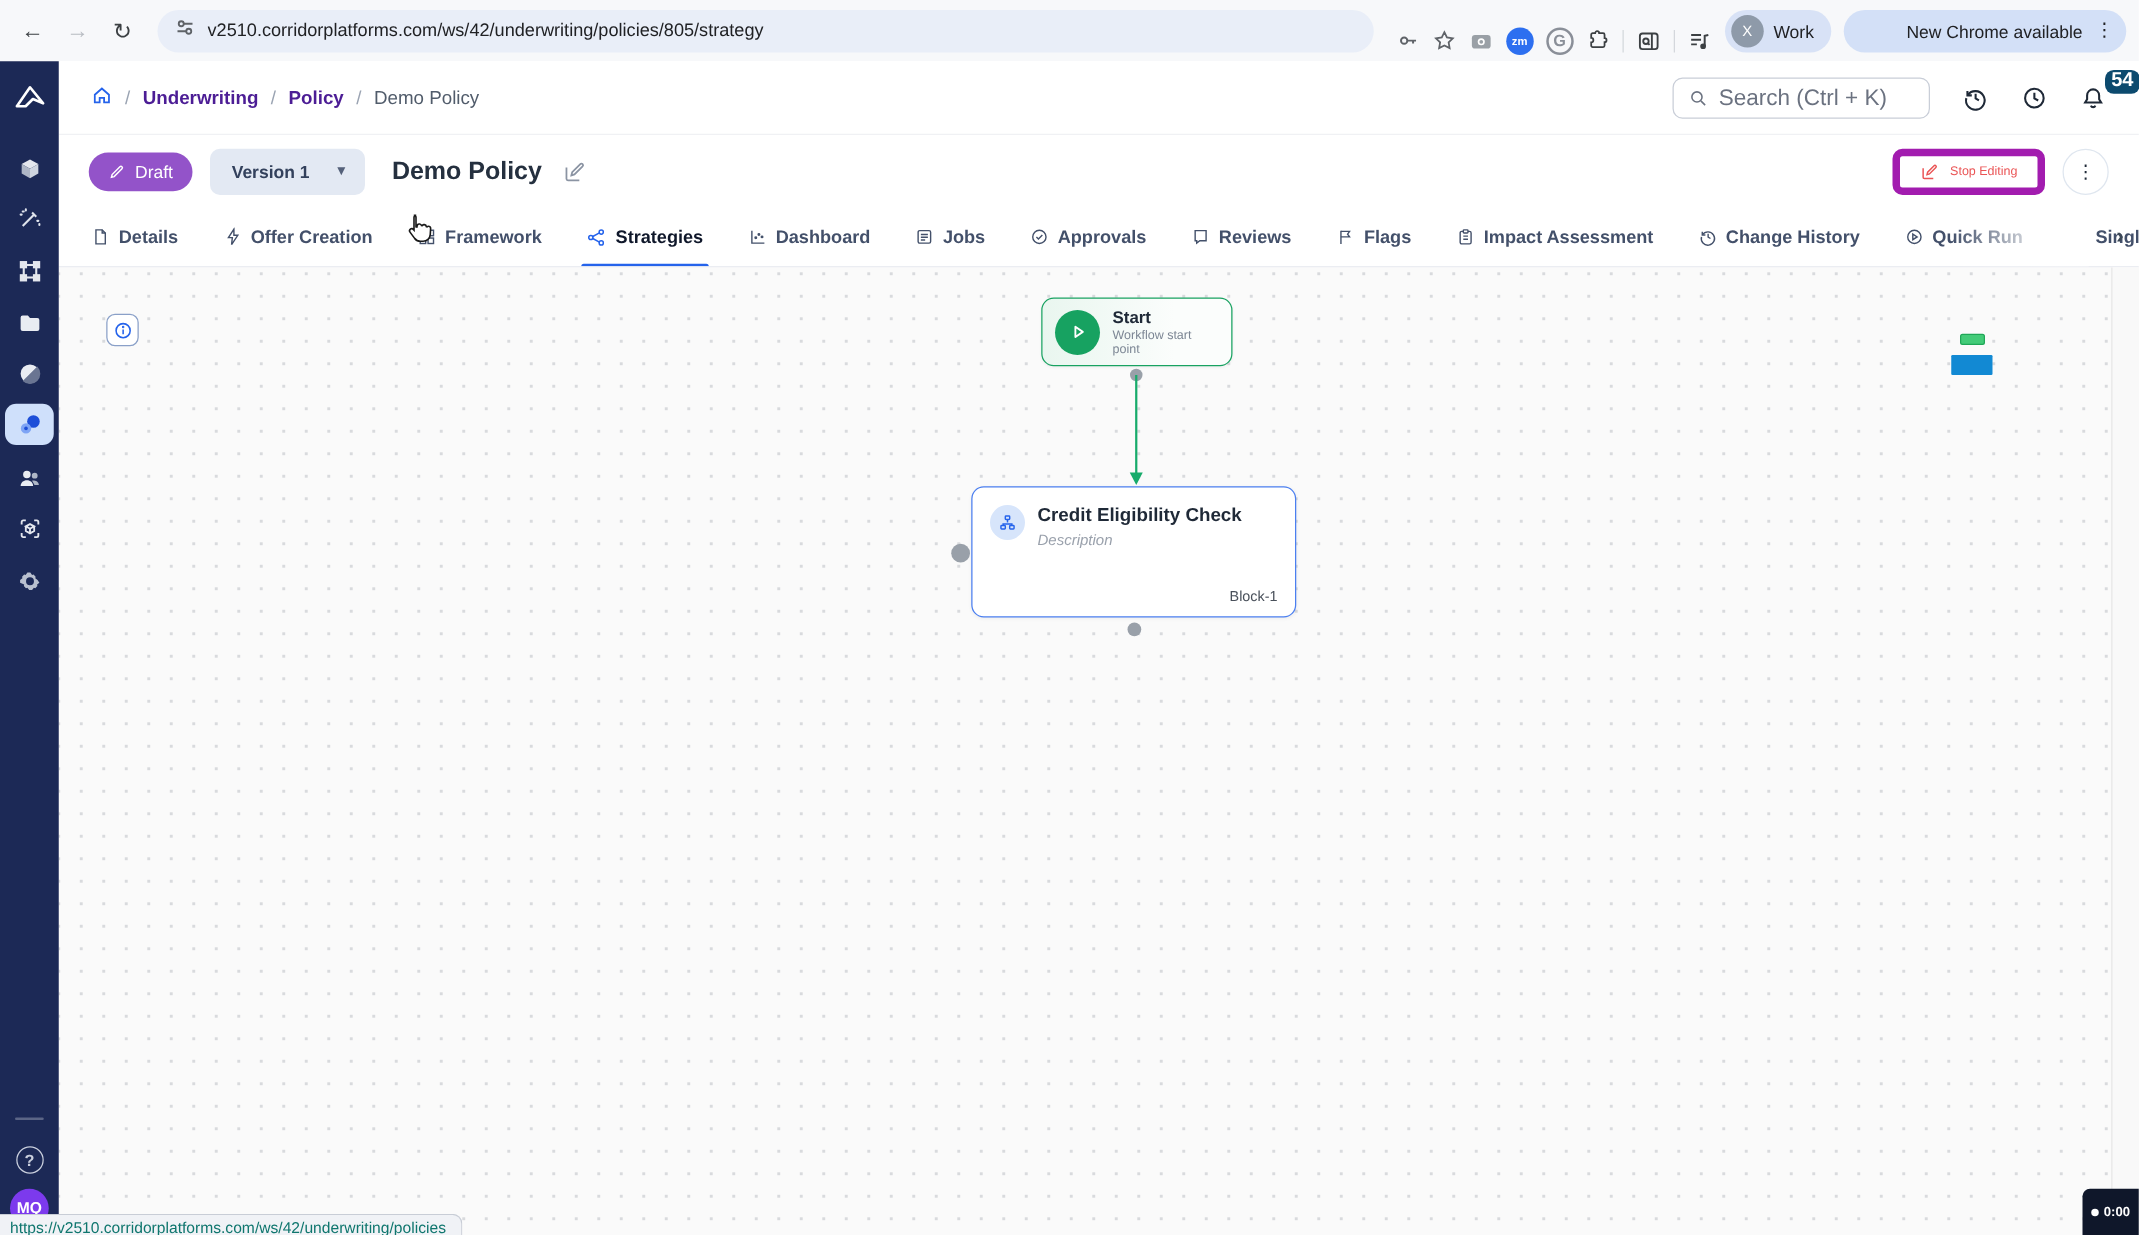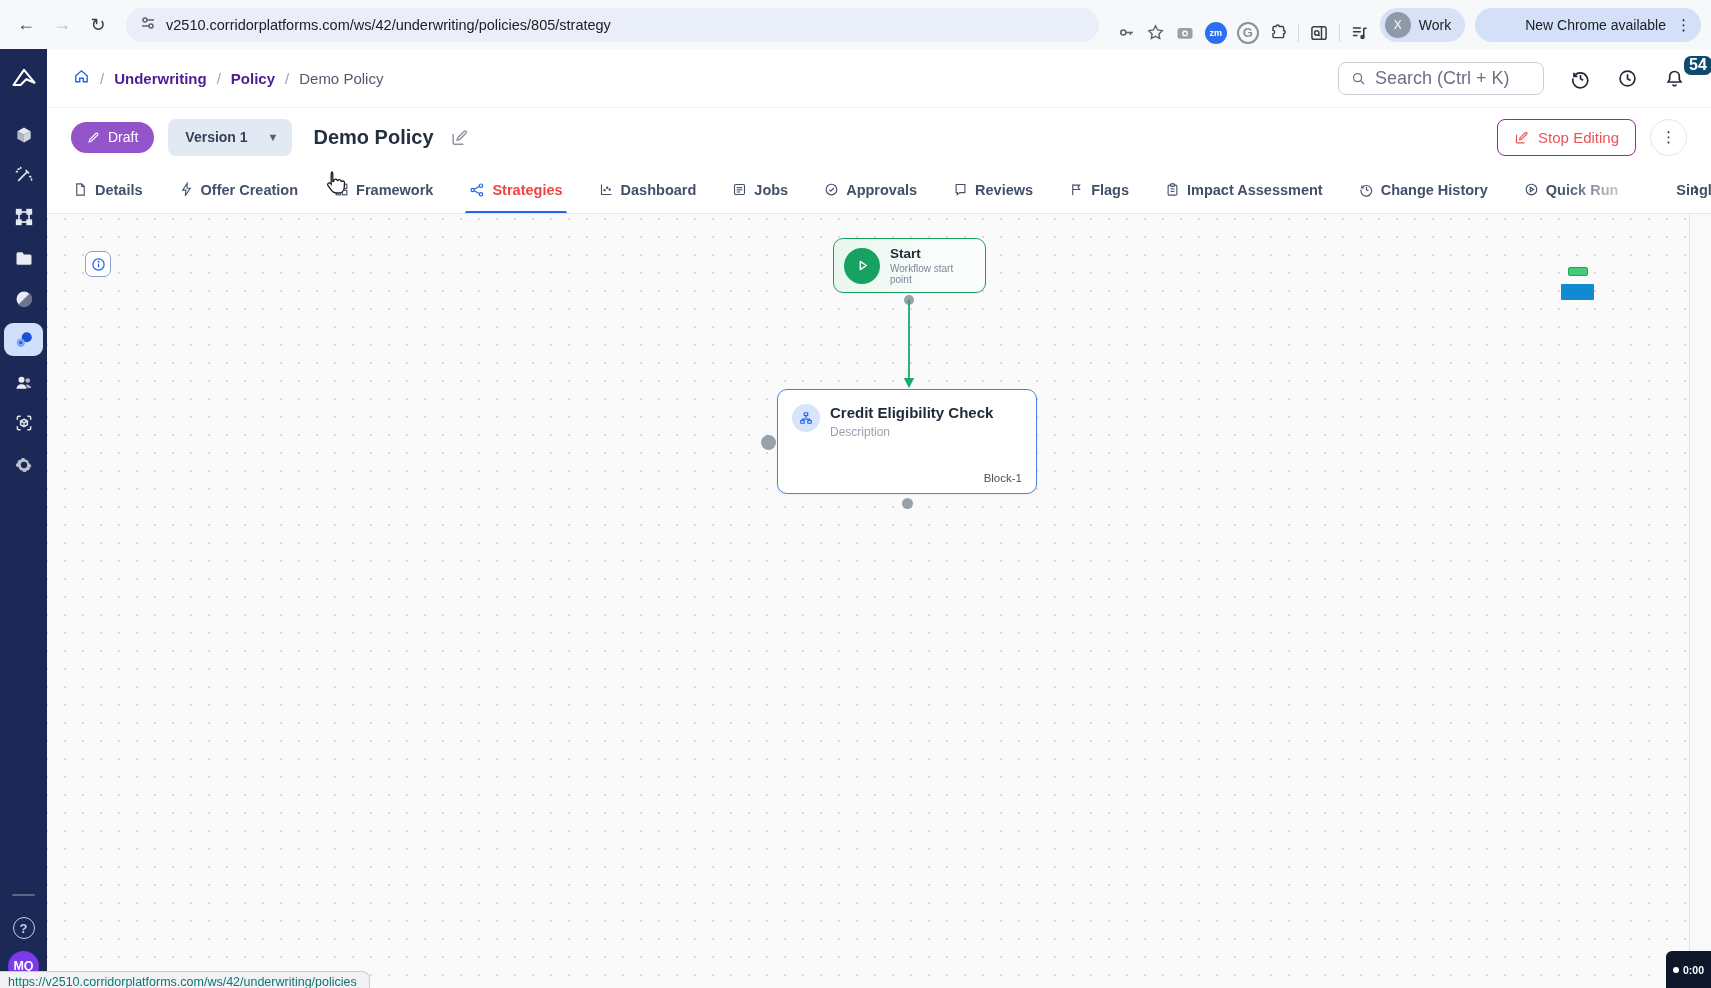--- a/index.html
+++ b/index.html
@@ -44,28 +44,28 @@
   .badge { position:absolute; top:-12px; left:10px; min-width:27px; height:19px; background:#0c4a6e; border-radius:7px; color:#fff; font-size:16px; font-weight:bold; display:flex; align-items:center; justify-content:center; padding:0 5px;margin-left:10px; }
 
   
   .title-row { position:absolute; left:47px; top:108px; width:1664px; height:58px; background:#fff; display:flex; align-items:center; padding:0 24px; gap:14px; }
   .draft-pill { height:31px; background:#9353c9; border-radius:16px; color:#fff; font-size:14px; display:flex; align-items:center; gap:8px; padding:0 16px; }
   .version-pill { height:37px; background:#e3e9f3; border-radius:8px; color:#33415c; font-size:14px; font-weight:bold; display:flex; align-items:center; gap:20px; padding:0 13px 0 17px; }
   .version-pill .chev { color:#55617a; font-size:11px; }
   .policy-title { font-size:20px; font-weight:bold; color:#25303f; margin-left:8px; }
   .edit-title-icon { color:#8b94a3; margin-left:2px; display:flex; }
   .title-right { margin-left:auto; display:flex; align-items:center; gap:14px; }
-  .stop-editing { height:37px; border:1px solid #a21caf; border-radius:8px; background:#fff; color:#ea5455; font-size:15px; display:flex; align-items:center; gap:9px; padding:0 16px; }
+  .stop-editing { height:37px; border:6px solid #a21caf; border-radius:8px; background:#fff; color:#ea5455; font-size:10px; display:flex; align-items:center; gap:9px; padding:0 16px; }
   .more-circle { width:37px; height:37px; border-radius:50%; border:1px solid #dfe6ef; display:flex; align-items:center; justify-content:center; color:#1f2937; font-size:15px; }
 
   
   .tabs-row { position:absolute; left:47px; top:166px; width:1664px; height:48px; background:#fff; border-bottom:1px solid #e5e8ee; display:flex; align-items:center; padding:0 26px; gap:36px; overflow:hidden; }
   .tab { display:flex; align-items:center; gap:7px; font-size:14.5px; font-weight:bold; color:#43506a; white-space:nowrap; position:relative; height:100%; }
   .tab svg { flex:0 0 auto; }
-  .tab.active { color:#ef4444; }
+  .tab.active { color:#0f172a; }
   .tab.active::after { content:""; position:absolute; left:-4px; right:-4px; bottom:0; height:2.5px; background:#2563eb; border-radius:2px 2px 0 0; }
   .tabs-fade { position:absolute; right:40px; top:166px; width:110px; height:47px; background:linear-gradient(90deg, rgba(255,255,255,0), #ffffff 75%); z-index:2; }
   .tabs-chevron { position:absolute; right:12px; top:178px; z-index:3; color:#3c4856; font-size:18px; font-weight:bold; }
 
   
   .canvas { position:absolute; left:47px; top:214px; width:1664px; height:774px; background-color:#fafafa;
     background-image:radial-gradient(circle, #d8dadd 1.1px, transparent 1.3px); background-size:18px 18px; background-position:9px 14px; }
   .canvas-right-line { position:absolute; left:1642px; top:0; width:1px; height:774px; background:#e6e6e6; }
   .canvas-right-strip { position:absolute; left:1643px; top:0; width:21px; height:774px; background:#f9f9f9; }
   .info-btn { position:absolute; left:38px; top:37px; width:26px; height:26px; background:#fff; border:1px solid #8aa0c8; border-radius:7px; display:flex; align-items:center; justify-content:center; }
@@ -75,21 +75,21 @@
   .start-title { font-size:13.5px; font-weight:bold; color:#1f2937; }
   .start-sub { font-size:10px; color:#7c8694; margin-top:2px; }
 
   .handle { position:absolute; border-radius:50%; background:#99a0a9; }
   .edge-svg { position:absolute; left:850px; top:84px; }
 
   .block-node { position:absolute; left:730px; top:175px; width:260px; height:105px; border:1.7px solid #4b7ff0; border-radius:10px; background:#fff; box-shadow:0 1px 3px rgba(0,0,0,0.05); padding:14px 14px 10px 14px; }
   .block-head { display:flex; gap:10px; align-items:flex-start; }
   .block-icon-circle { width:28px; height:28px; border-radius:50%; background:#d7e5fb; display:flex; align-items:center; justify-content:center; flex:0 0 auto; }
   .block-title { font-size:15px; font-weight:bold; color:#1f2937; }
-  .block-desc { font-size:12px; color:#9aa1ac; margin-top:4px; }
+  .block-desc { font-size:12px; color:#9aa1ac; margin-top:4px;font-style:italic; }
   .block-tag { position:absolute; right:14px; bottom:9px; font-size:11.5px; color:#49505a; }
 
   .mini-green { position:absolute; left:1521px; top:53px; width:20px; height:9px; background:#43cb78; border:1.5px solid #1fa757; border-radius:2px; }
   .mini-blue { position:absolute; left:1514px; top:70px; width:33px; height:16px; background:#1289d3; border-radius:1px; }
 
   
   .status-tooltip { position:absolute; left:0; top:971px; height:17px; background:#f0f2f6; border:1px solid #c8cdd6; border-left:none; border-bottom:none; border-top-right-radius:8px; display:flex; align-items:flex-start; padding:3px 12px 0 8px; z-index:20; }
   .status-tooltip .link { font-size:12.5px; color:#0f766e; white-space:nowrap; }
   .recorder { position:absolute; right:0; top:951px; width:45px; height:37px; background:#0f172a; border-top-left-radius:6px; display:flex; align-items:center; justify-content:center; gap:4px; z-index:20; }
   .recorder .dot { width:6px; height:6px; border-radius:50%; background:#fff; }

